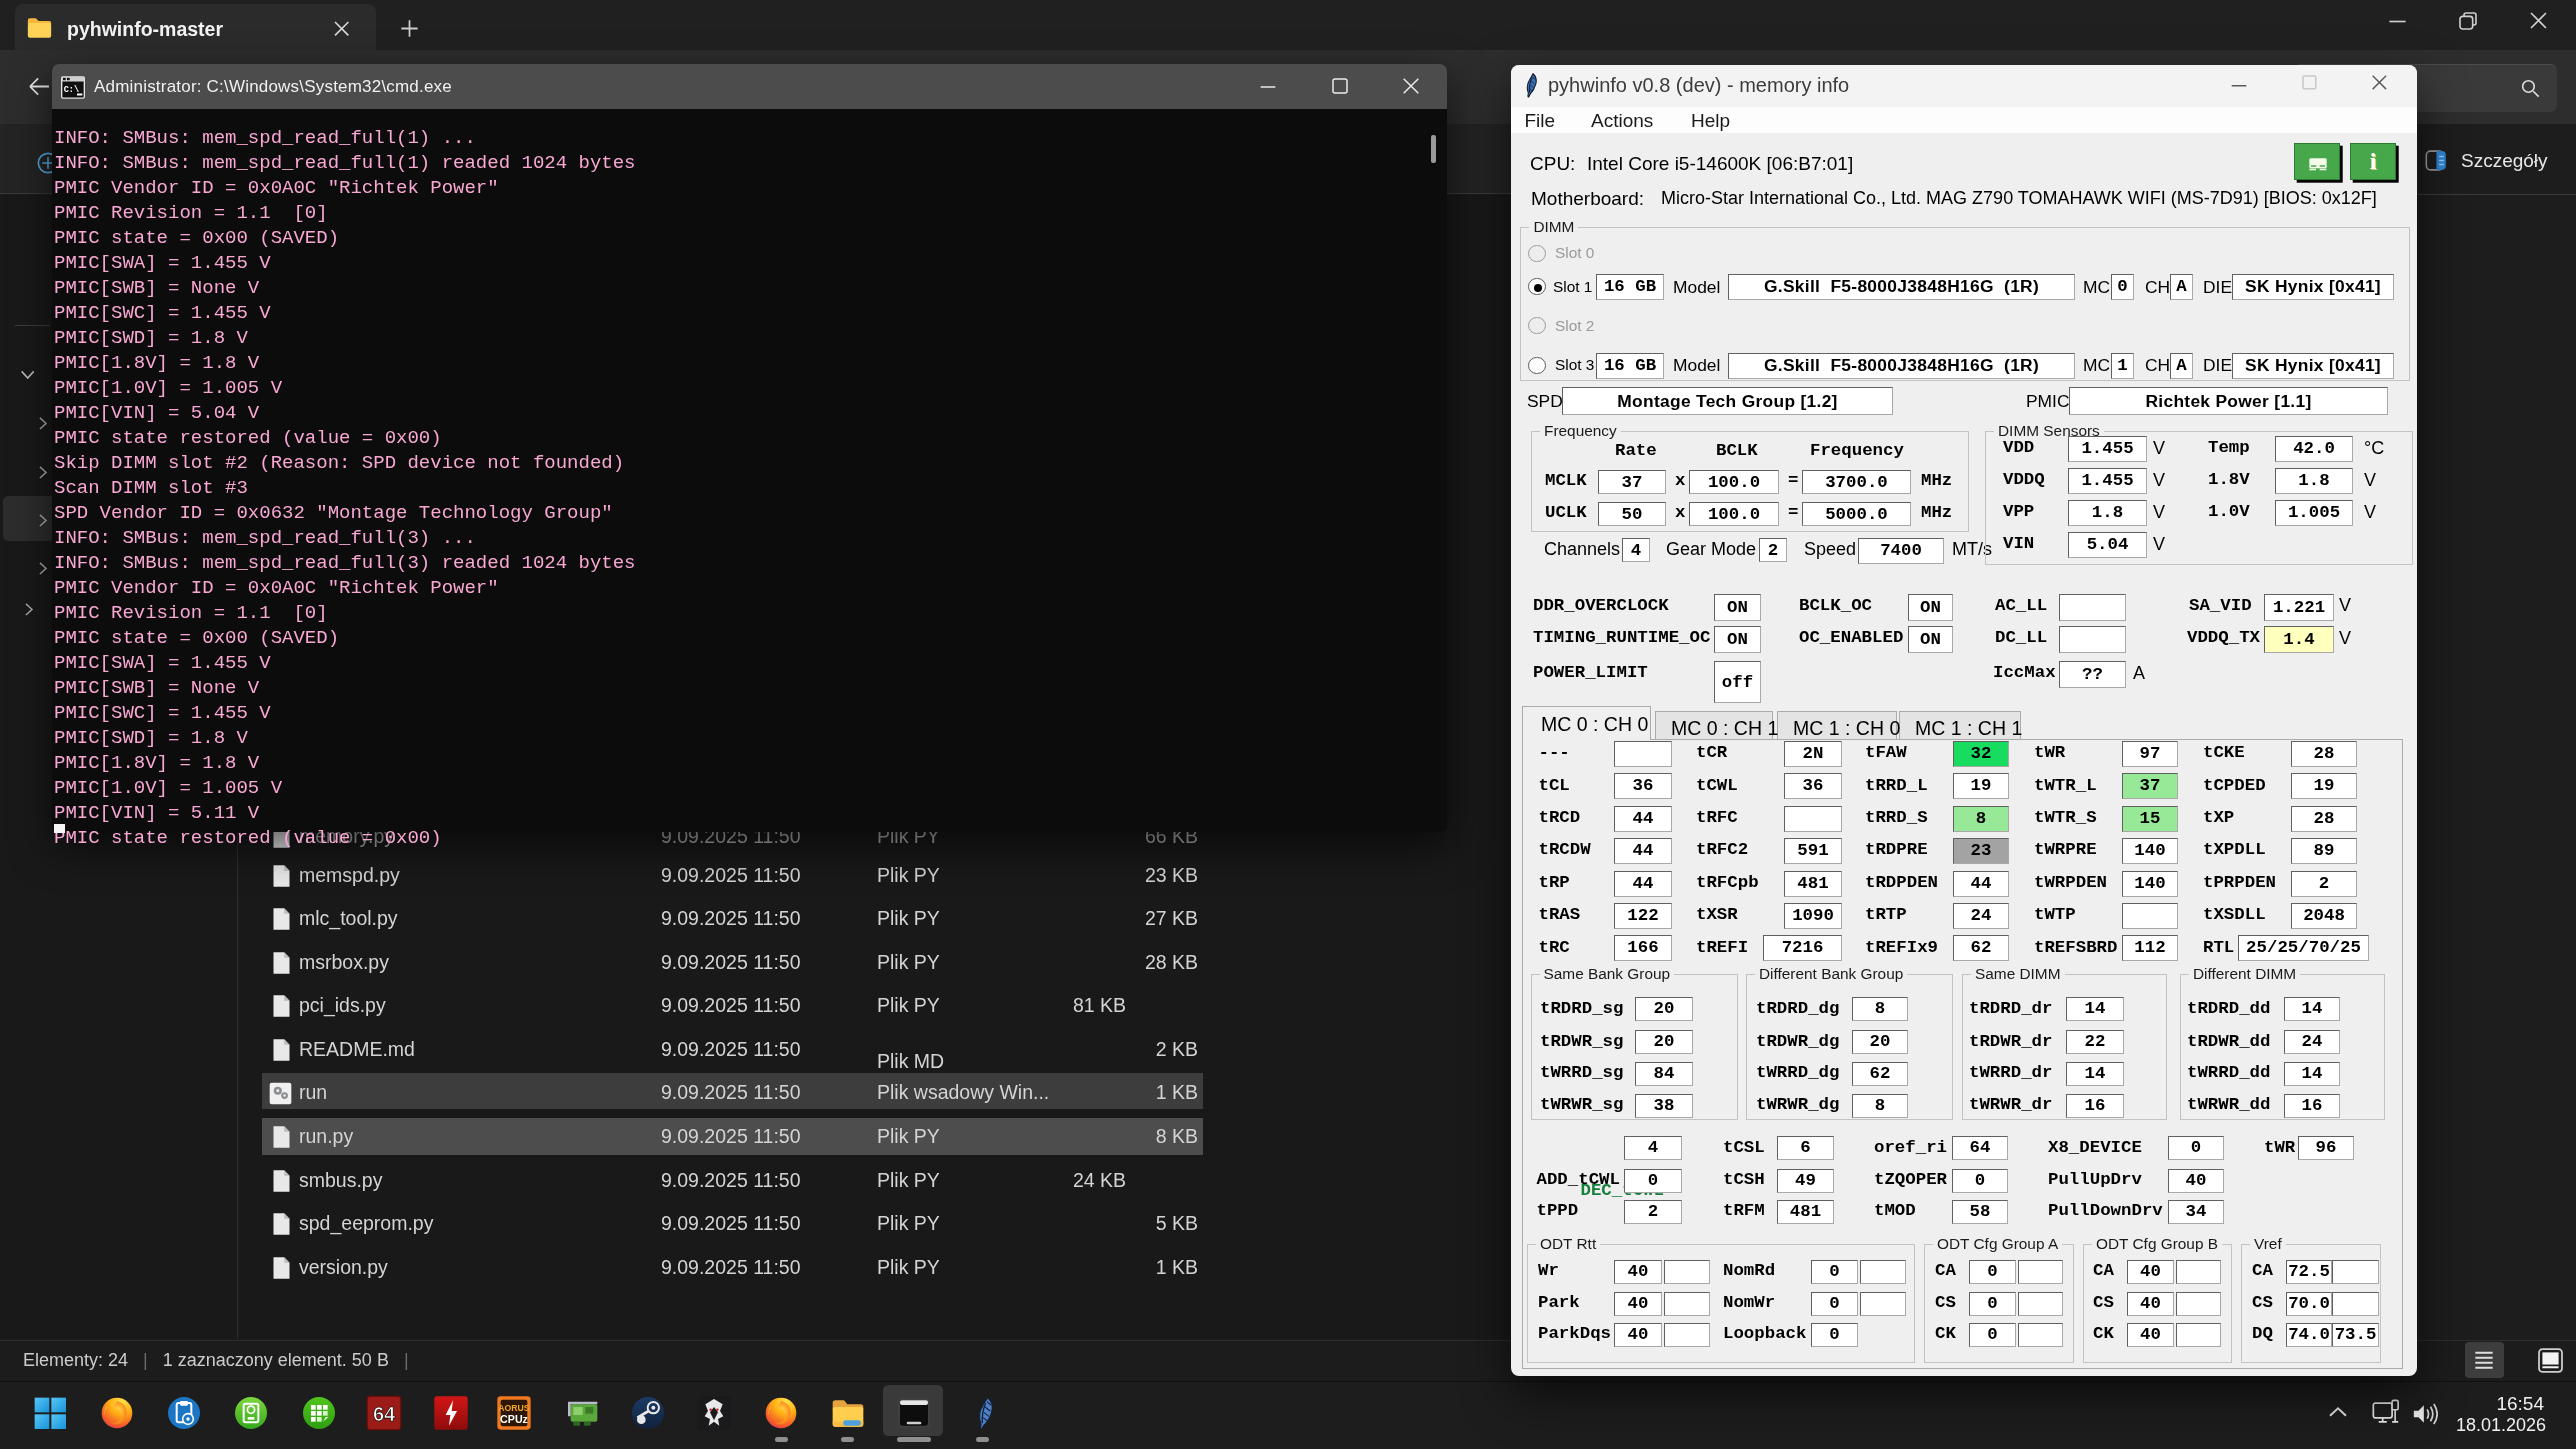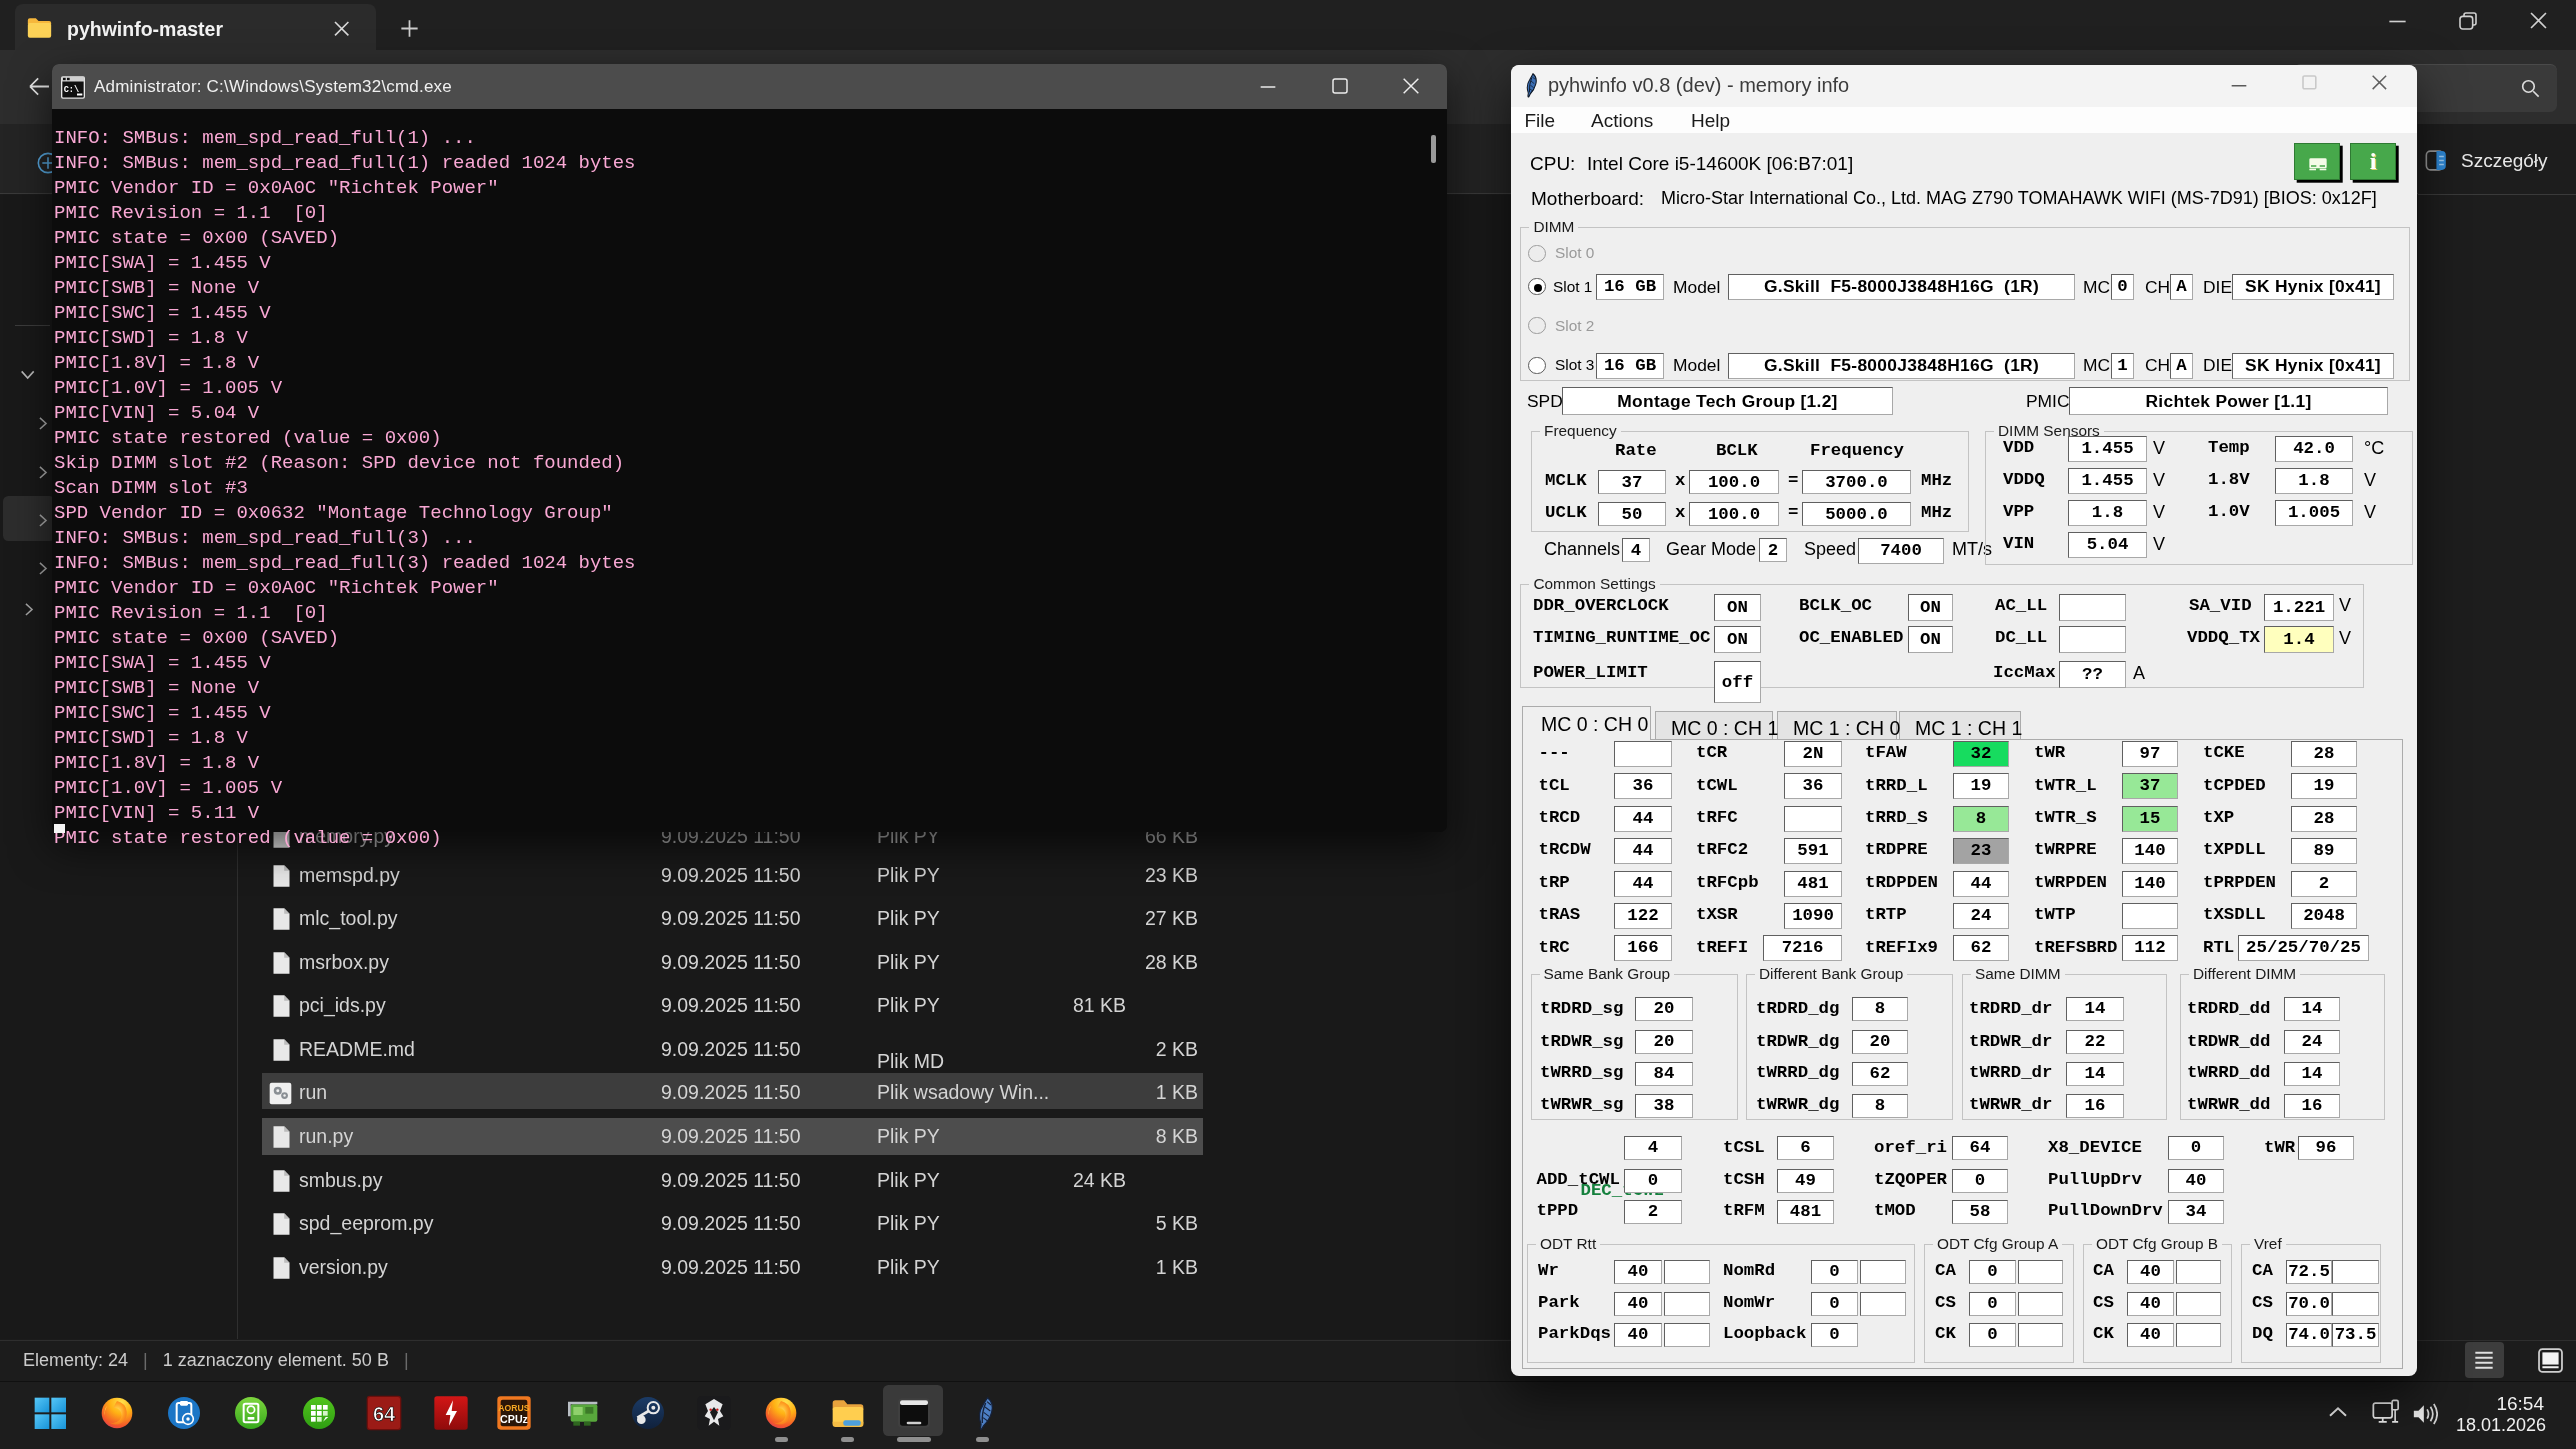--- a/index.html
+++ b/index.html
@@ -525,23 +525,20 @@
     <div class="slab" style="left:853px;top:405px;font-size:18px;color:#000;">V</div>
     <div class="lab" style="left:492px;top:437px;font-size:17.4px;color:#000;">VPP</div>
     <div class="ent" style="left:557px;top:435px;width:79px;height:25.5px;background:#fff;font-size:17.4px;">1.8</div>
     <div class="slab" style="left:642px;top:437px;font-size:18px;color:#000;">V</div>
     <div class="lab" style="left:697px;top:437px;font-size:17.4px;color:#000;">1.0V</div>
     <div class="ent" style="left:764px;top:435px;width:78px;height:25.5px;background:#fff;font-size:17.4px;">1.005</div>
     <div class="slab" style="left:853px;top:437px;font-size:18px;color:#000;">V</div>
     <div class="lab" style="left:492px;top:469px;font-size:17.4px;color:#000;">VIN</div>
     <div class="ent" style="left:557px;top:467px;width:79px;height:25.5px;background:#fff;font-size:17.4px;">5.04</div>
     <div class="slab" style="left:642px;top:469px;font-size:18px;color:#000;">V</div>
-    <div class="grp" style="left:9.4px;top:519px;width:844px;height:104px;">
-      <div class="cap" style="left:8px;">Common Settings</div>
-    </div>
     <div class="lab" style="left:22px;top:531px;font-size:17.4px;color:#000;">DDR_OVERCLOCK</div>
     <div class="ent" style="left:203px;top:529px;width:47px;height:27px;background:#fff;font-size:17.4px;">ON</div>
     <div class="lab" style="left:288px;top:531px;font-size:17.4px;color:#000;">BCLK_OC</div>
     <div class="ent" style="left:397px;top:529px;width:45px;height:27px;background:#fff;font-size:17.4px;">ON</div>
     <div class="lab" style="left:484px;top:531px;font-size:17.4px;color:#000;">AC_LL</div>
     <div class="ent" style="left:548px;top:529px;width:67px;height:27px;background:#fff;font-size:17.4px;"></div>
     <div class="lab" style="left:678px;top:531px;font-size:17.4px;color:#000;">SA_VID</div>
     <div class="ent" style="left:753px;top:529px;width:70px;height:27px;background:#fff;font-size:17.4px;">1.221</div>
     <div class="slab" style="left:828px;top:530px;font-size:18px;color:#000;">V</div>
     <div class="lab" style="left:22px;top:563px;font-size:17.4px;color:#000;">TIMING_RUNTIME_OC</div>

